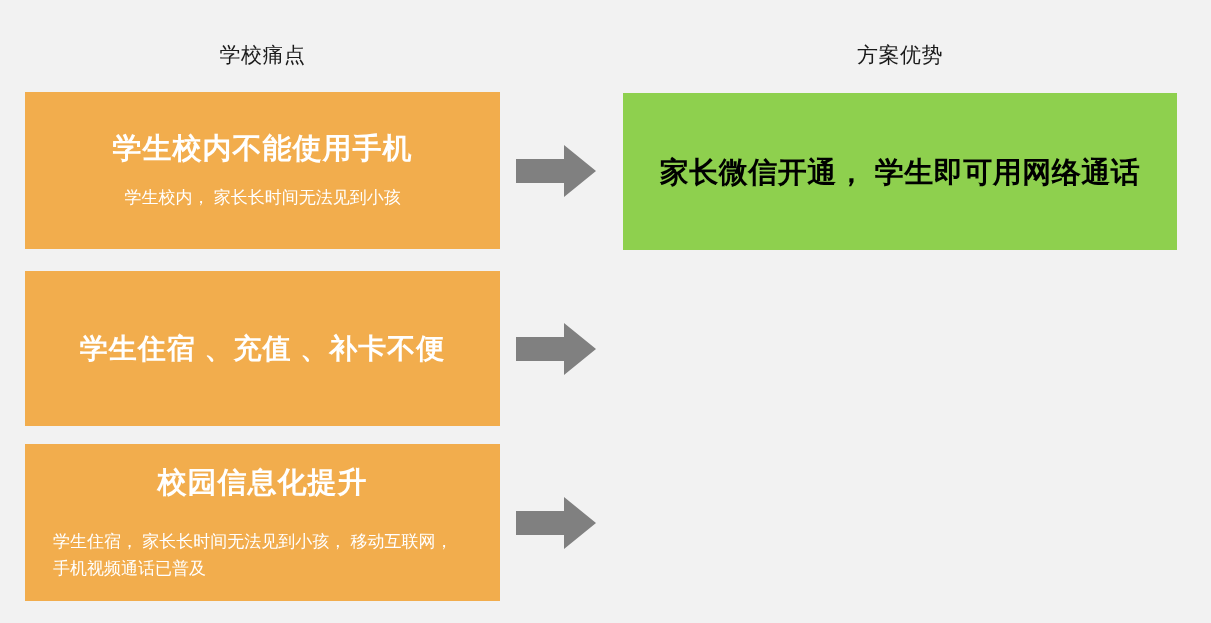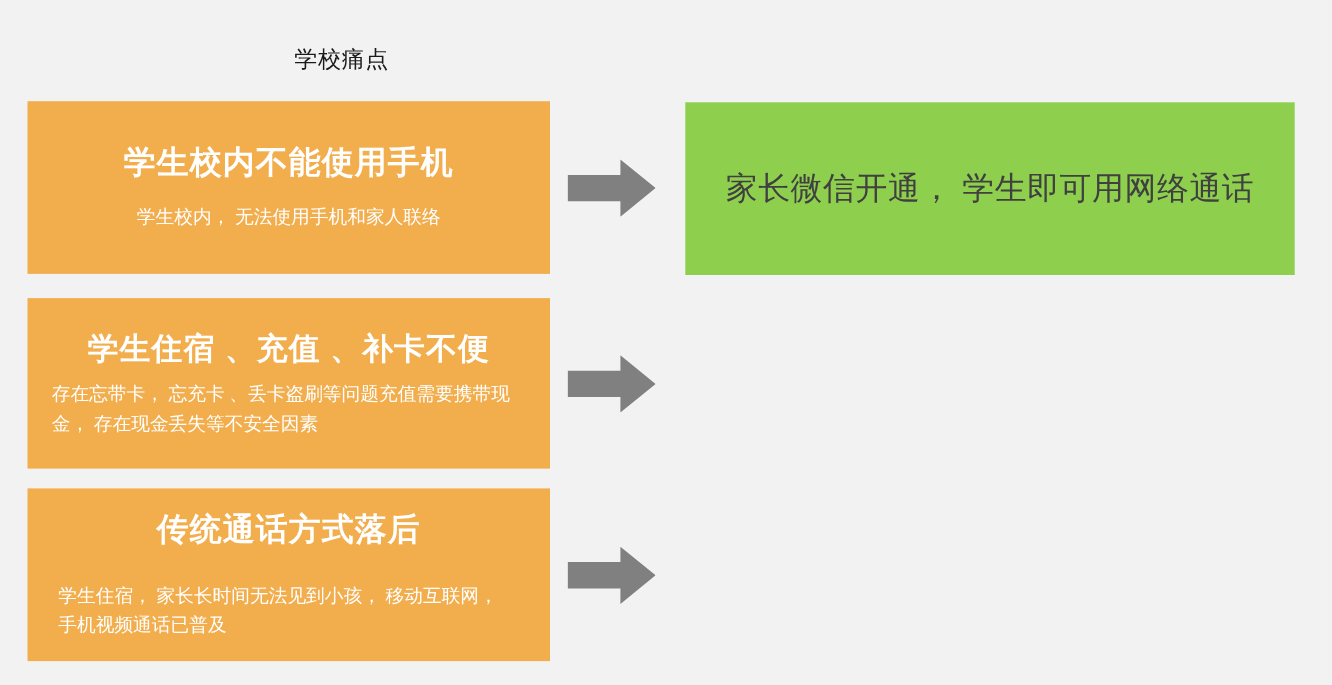--- a/index.html
+++ b/index.html
@@ -24,21 +24,20 @@
   .col-header {
     position: absolute;
     top: 42px;
     font-size: 21px;
     line-height: 26px;
     color: #1a1a1a;
     font-weight: 400;
     text-align: center;
     letter-spacing: 0.5px;
     white-space: nowrap;
-    padding-left: 48px;
   }
   #header-left  { left: 0;     width: 525px; }
   #header-right { left: 623px; width: 554px; }
 
   
   .row {
     position: absolute;
     left: 0;
     width: 1211px;
     padding-left: 27px;
@@ -103,74 +102,74 @@
     top: 1px;
     width: 554px;
     height: 100%;
     background: #8ed04e;
     box-sizing: border-box;
     display: flex;
     align-items: center;
     justify-content: center;
   }
   .sol-text {
-    color: #404040;
-    font-weight: normal;
+    color: #000000;
+    font-weight: bold;
     font-size: 29px;
     line-height: 38px;
     letter-spacing: 0.5px;
     text-align: center;
     white-space: nowrap;
   }
 </style>
 </head>
 <body>
 
 <div id="stage">
 
   <div class="col-header" id="header-left">学校痛点</div>
 
+  <div class="col-header" id="header-right">方案优势</div>
 
   <div class="row" id="row-0">
 
     <div class="pain-card">
       <div class="pain-title">学生校内不能使用手机</div>
-      <div class="pain-sub">学生校内， 无法使用手机和家人联络</div>
+      <div class="pain-sub">学生校内， 家长长时间无法见到小孩</div>
     </div>
 
     <div class="arrow-wrap">
       <svg width="80" height="52" viewBox="0 0 80 52" xmlns="http://www.w3.org/2000/svg">
         <polygon points="0,14 48,14 48,0 80,26 48,52 48,38 0,38" fill="#808080"></polygon>
       </svg>
     </div>
 
     <div class="sol-card">
       <div class="sol-text">家长微信开通， 学生即可用网络通话</div>
     </div>
   </div>
 
   <div class="row" id="row-1">
 
     <div class="pain-card">
       <div class="pain-title">学生住宿 、充值 、补卡不便</div>
-      <div class="pain-sub">存在忘带卡， 忘充卡 、丢卡盗刷等问题充值需要携带现金， 存在现金丢失等不安全因素</div>
     </div>
 
     <div class="arrow-wrap">
       <svg width="80" height="52" viewBox="0 0 80 52" xmlns="http://www.w3.org/2000/svg">
         <polygon points="0,14 48,14 48,0 80,26 48,52 48,38 0,38" fill="#808080"></polygon>
       </svg>
     </div>
 
   </div>
 
   <div class="row" id="row-2">
 
     <div class="pain-card">
-      <div class="pain-title">传统通话方式落后</div>
+      <div class="pain-title">校园信息化提升</div>
       <div class="pain-sub">学生住宿， 家长长时间无法见到小孩， 移动互联网， 手机视频通话已普及</div>
     </div>
 
     <div class="arrow-wrap">
       <svg width="80" height="52" viewBox="0 0 80 52" xmlns="http://www.w3.org/2000/svg">
         <polygon points="0,14 48,14 48,0 80,26 48,52 48,38 0,38" fill="#808080"></polygon>
       </svg>
     </div>
 
   </div>

